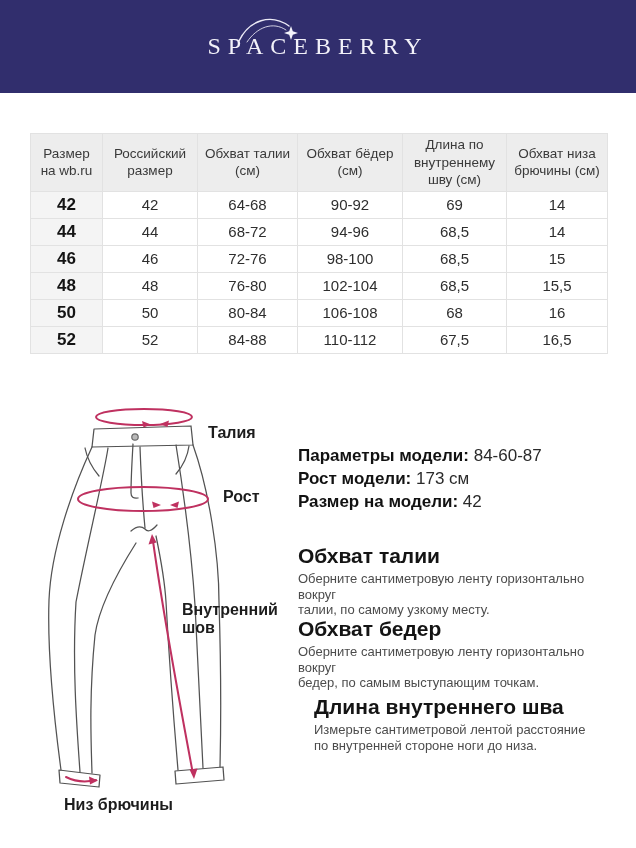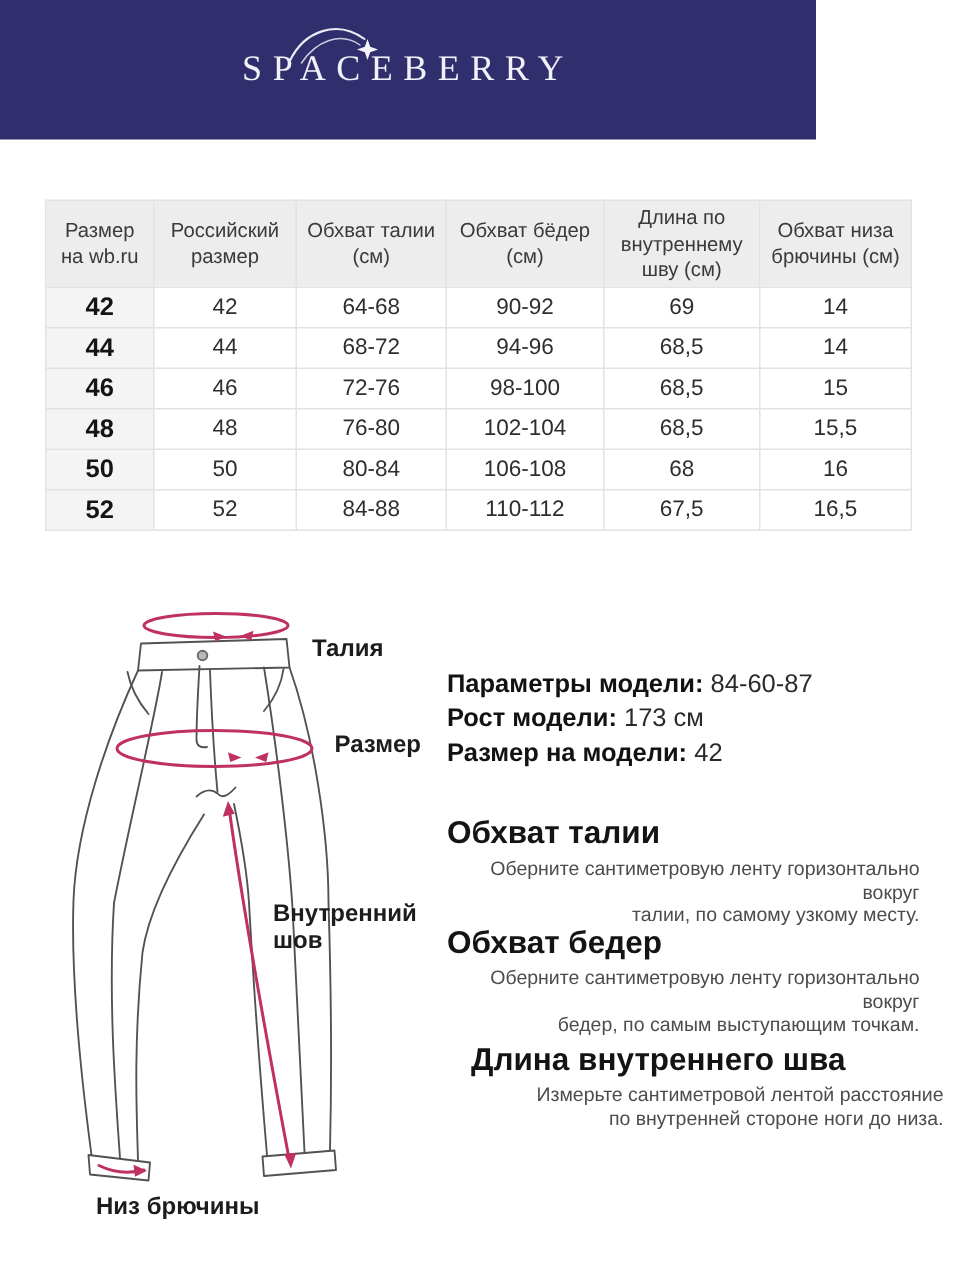--- a/index.html
+++ b/index.html
@@ -5,21 +5,21 @@
   * { margin:0; padding:0; box-sizing:border-box; }
   html,body { background:#ffffff; }
   .page {
     position:relative; width:636px; height:848px; margin:0 auto;
     background:#ffffff; overflow:hidden;
     font-family:"Liberation Sans", sans-serif; color:#222;
   }
 
   
   .brand-band {
-    position:absolute; left:0; top:0; width:544px; height:93px;
+    position:absolute; left:0; top:0; width:636px; height:93px;
     background:#312e6d; display:flex; align-items:center; justify-content:center;
   }
   .logo { position:relative; display:inline-block; }
   .logo-text {
     font-family:"Liberation Serif", serif;
     font-size:24px; letter-spacing:7px; font-weight:400;
     color:#f2f1f9; white-space:nowrap;
   }
   .comet { position:absolute; left:30px; top:-22px; width:68px; height:36px; }
 
@@ -53,21 +53,21 @@
 
   
   .model-info { position:absolute; left:298px; top:444px; width:310px; }
   .model-line { font-size:17px; line-height:23px; color:#2a2a2a; }
   .model-line b { font-weight:700; color:#121212; }
 
   .guide-section { position:absolute; left:298px; width:315px; }
   .gs-1 { top:546px; } .gs-2 { top:619px; } .gs-3 { top:697px;margin-left:16px; }
   .guide-title { font-size:21px; font-weight:700; color:#141414; line-height:20px; margin-bottom:5px; }
   .guide-text  { font-size:13px; color:#4c4c4c; line-height:15.5px; }
-  .guide-text span { display:block;text-align:right; }
+  .guide-text span { display:block; }
 </style>
 </head>
 <body>
 
 <div class="page">
 
   <div class="brand-band">
     <div class="logo">
       <svg class="comet" viewBox="0 0 68 36">
         <path d="M2,30 C12,9 34,2 52,15" fill="none" stroke="#eceaf6" stroke-width="1.4" stroke-linecap="round"></path>
@@ -193,21 +193,21 @@
       <polygon points="150,110 159,106.5 157.5,113"></polygon>
 
       <polygon points="132,139 128.5,149.5 136.5,147.5"></polygon>
       <polygon points="174,384 169.5,374.5 177.5,373.5"></polygon>
 
       <polygon points="78,385.5 69,381.5 70,389.5"></polygon>
     </g>
   </svg>
 
   <div class="diagram-label lbl-waist">Талия</div>
-  <div class="diagram-label lbl-hips">Размер</div>
+  <div class="diagram-label lbl-hips">Рост</div>
   <div class="diagram-label lbl-inseam">Внутренний шов</div>
   <div class="diagram-label lbl-hem">Низ брючины</div>
 
   <div class="model-info">
     <div class="model-line">
       <b>Параметры модели:</b>
       <span>84-60-87</span>
     </div>
     <div class="model-line">
       <b>Рост модели:</b>

